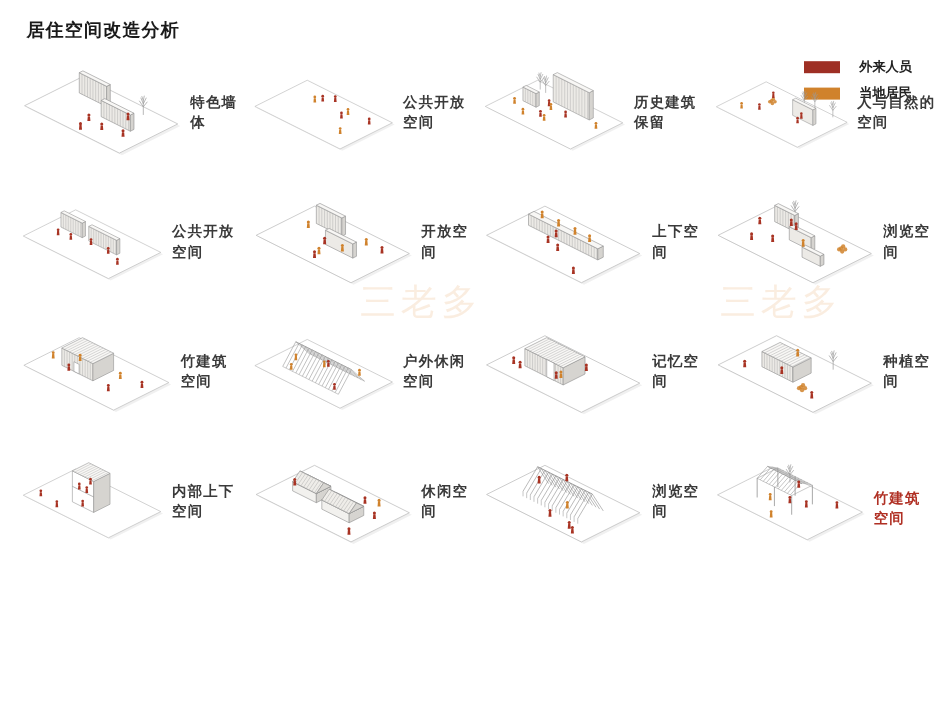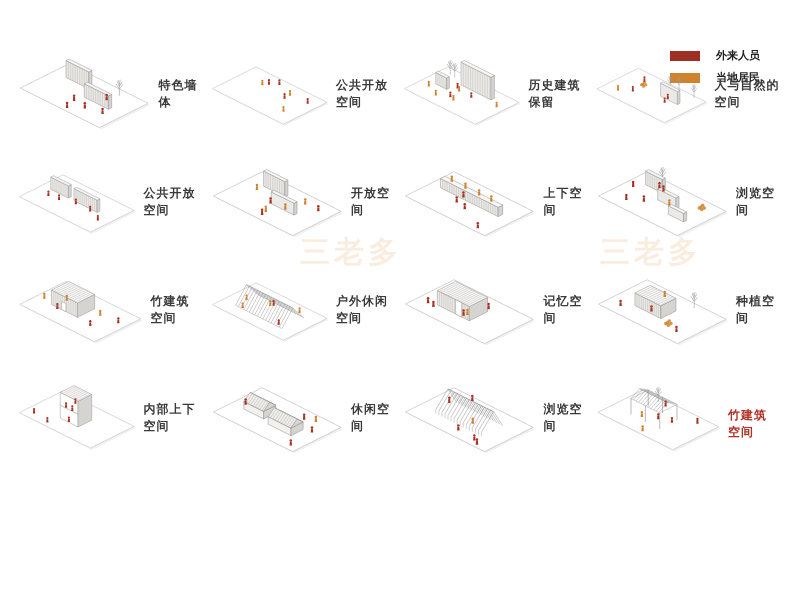--- a/index.html
+++ b/index.html
@@ -8,27 +8,28 @@
   .title{position:absolute;left:22px;top:16px;font-size:15px;font-weight:bold;color:#1a1a1a;letter-spacing:1px;}
   .legend{position:absolute;right:30px;top:48px;display:flex;flex-direction:column;gap:7px;}
   .legend-item{display:flex;align-items:center;gap:16px;}
   .swatch{display:inline-block;width:30px;height:10px;}
   .legend-label{font-size:11px;font-weight:bold;color:#222;}
   .grid{position:absolute;left:10px;top:42px;width:770px;
         display:grid;grid-template-columns:repeat(4,1fr);grid-row-gap:4px;}
   .cell{display:flex;flex-direction:row;align-items:center;}
   .iso{width:176px;height:104px;display:block;}
   .cell-label{font-size:12px;font-weight:bold;color:#3a3a3a;margin-top:0px;letter-spacing:1px;}
-  .watermark{position:absolute;font-size:30px;font-weight:bold;color:rgba(225,140,60,0.16);
+  .watermark{position:absolute;font-size:30px;font-weight:normal;color:rgba(225,140,60,0.16);
              pointer-events:none;letter-spacing:4px;}
 </style>
 </head>
 <body>
 
 <div class="page">
+  <div class="title">居住空间改造分析</div>
 
   <div class="legend">
     <div class="legend-item">
       <span class="swatch" style="background: rgb(158, 47, 36);"></span>
       <span class="legend-label">外来人员</span>
     </div>
     <div class="legend-item">
       <span class="swatch" style="background: rgb(208, 130, 44);"></span>
       <span class="legend-label">当地居民</span>
     </div>

